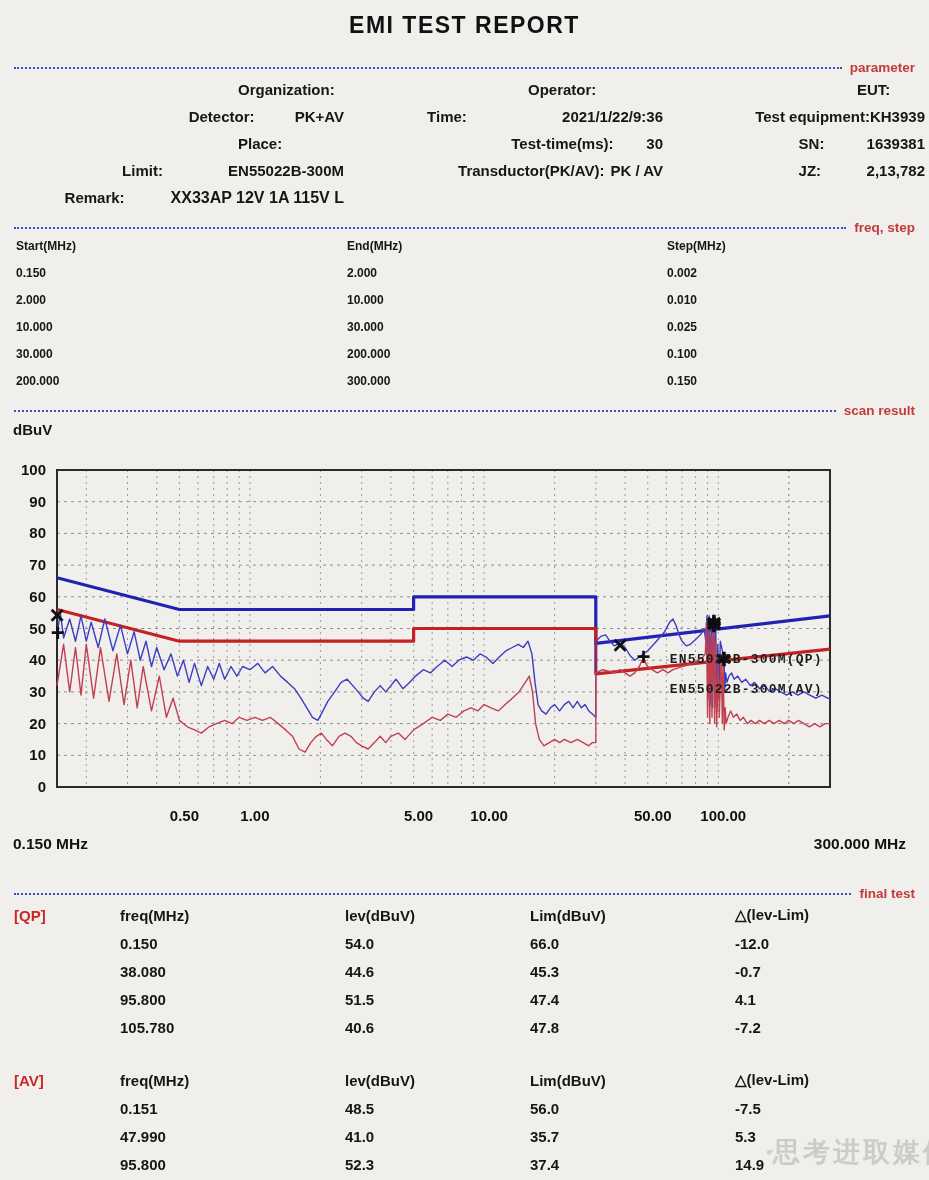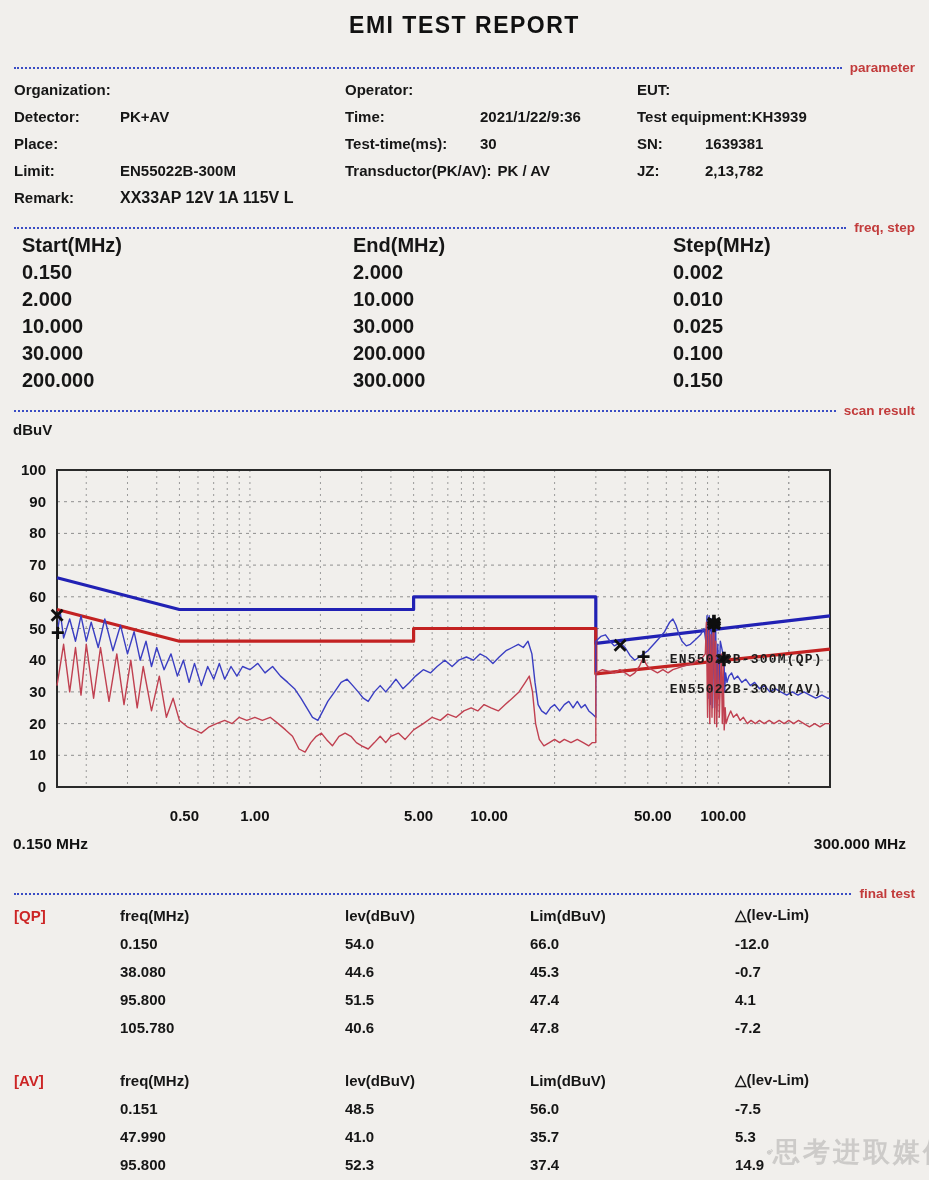--- a/index.html
+++ b/index.html
@@ -19,34 +19,34 @@
   
   .sep { position:absolute; left:14px; right:14px; height:14px; display:flex; align-items:center; }
   .sep .line { flex:1; height:0; border-bottom:2px dotted #3a4cc4; margin-top:2px; }
   .sep .lbl { color:#c23b3b; font-size:13.5px; margin-left:8px; white-space:nowrap; }
   .sep1 { top:60px; } .sep2 { top:220px;justify-content:space-between; } .sep3 { top:403px;justify-content:center; } .sep4 { top:886px; }
 
   
   .pcol { position:absolute; top:76px; }
   .pcol1 { left:14px;  width:330px; }
   .pcol2 { left:345px; width:318px; }
-  .pcol3 { left:637px; width:260px; }
-  .prow { height:27px; display:flex; align-items:center; font-size:15px; white-space:nowrap; }
+  .pcol3 { left:665px; width:260px; }
+  .prow { height:27px; display:flex; align-items:center; font-size:15px; white-space:nowrap;justify-content:flex-end; }
   .pcol1 .pl { min-width:106px; }
   .pcol2 .pl { min-width:135px; }
   .pcol3 .pl { min-width:68px; }
   .prow.tight .pl { min-width:0; margin-right:6px; }
   .prow.jam .pl { min-width:0; margin-right:0; }
   .pv.small { font-size:16px; }
 
   
   #freq-grid {
-    position:absolute; top:232px; left:22px; width:901px;
+    position:absolute; top:232px; left:16px; width:901px;
     display:grid; grid-template-columns:331px 320px 1fr; grid-auto-rows:27px;
-    font-size:20px; align-items:center;
+    font-size:12px; align-items:center;
   }
 
   
   #chart-svg { position:absolute; top:418px; left:0; }
 
   
   .final-grid {
     position:absolute; left:14px; width:901px;
     display:grid; grid-template-columns:106px 225px 185px 205px 1fr;
     grid-auto-rows:28px; font-size:15px; align-items:center;

